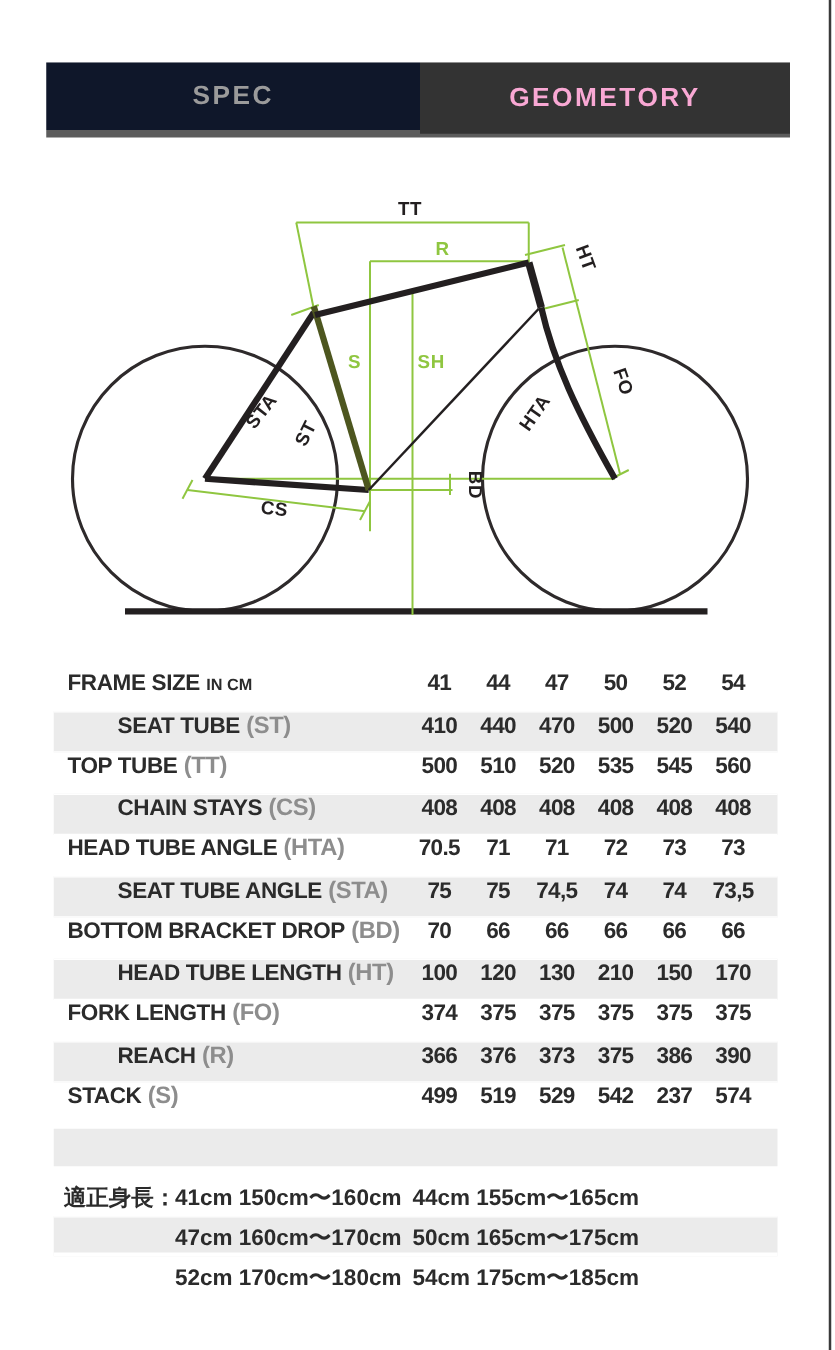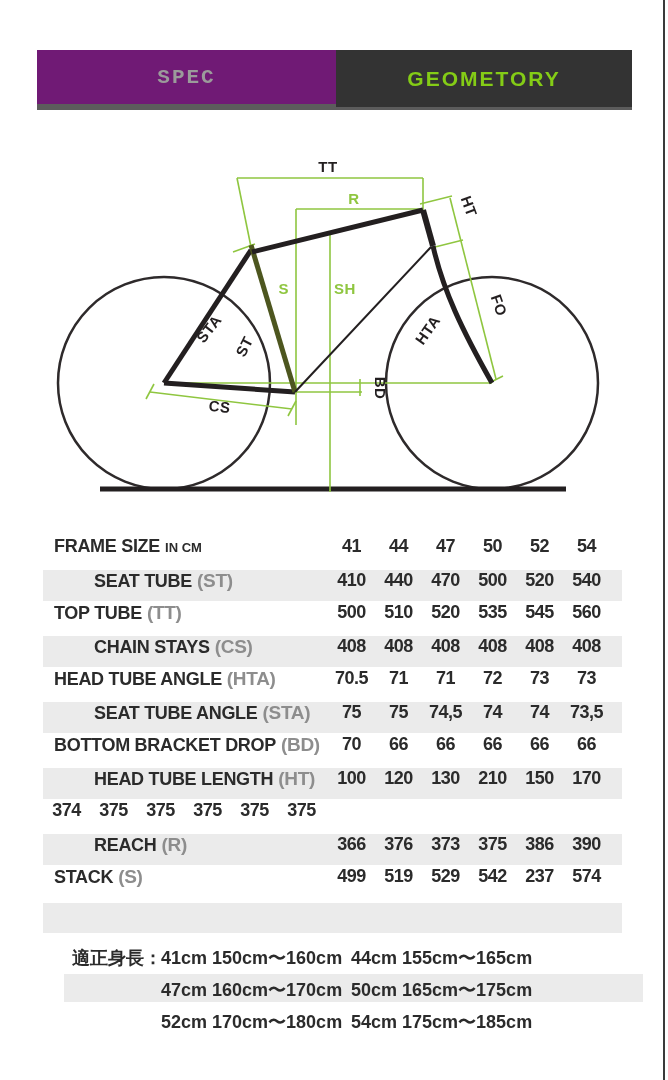--- a/index.html
+++ b/index.html
@@ -5,22 +5,22 @@
   html,body{margin:0;padding:0;background:#fff;}
   .page{position:relative;width:668px;height:1080px;background:#fff;overflow:hidden;
         font-family:"Liberation Sans","DejaVu Sans",sans-serif;}
   .right-border{position:absolute;top:0;width:2px;height:1080px;background:#3a3a3a;left:663px;}
 
   
   .tabbar{position:absolute;left:37px;top:50px;width:595px;height:54px;border-top:1px solid #dcdcdc;}
   .tab-shadow{position:absolute;left:37px;top:104px;width:595px;height:6px;background:#5c5c5c;}
   .tab{position:absolute;top:50px;height:54px;display:flex;align-items:center;justify-content:center;
        font-size:21px;font-weight:bold;letter-spacing:2px;cursor:pointer;}
-  .tab-spec{left:37px;width:299px;background:#701a75;color:#9b9b9b;font-family:Liberation Mono, monospace;}
-  .tab-geo{left:336px;width:296px;height:57px;background:#333;color:#84cc16;}
+  .tab-spec{left:37px;width:299px;background:#0f172a;color:#9b9b9b;}
+  .tab-geo{left:336px;width:296px;height:57px;background:#333;color:#f9a8d4;}
 
   
   svg{position:absolute;left:0;top:0;}
   .frame-line{stroke:#231f20;fill:none;}
   .wheel{stroke:#2e2a2b;stroke-width:2.5;fill:none;}
   .dim{stroke:#8fc640;stroke-width:1.6;fill:none;}
   .dlabel{font-family:"Liberation Sans","DejaVu Sans",sans-serif;font-weight:bold;font-size:15px;
           fill:#231f20;letter-spacing:.5px;}
   .dlabel.green{fill:#8fc640;}
 
@@ -30,21 +30,21 @@
   .trow.shaded{background:#ebebeb;border-top:1px solid #fff;border-bottom:1px solid #fff;padding-left:40px;}
   .tlabel{flex:1;display:flex;align-items:baseline;padding-left:11px;
           font-size:18px;font-weight:bold;color:#2b2b2b;letter-spacing:-.3px;white-space:nowrap;}
   .tunit{font-size:13px;margin-left:5px;letter-spacing:0;}
   .tcode{font-size:19px;color:#8d8d8d;margin-left:5px;font-weight:bold;letter-spacing:-.3px;}
   .tcell{width:47px;text-align:center;font-size:18px;font-weight:bold;color:#2b2b2b;letter-spacing:-.5px;}
   .tail-band{position:absolute;left:43px;top:903px;width:579px;height:30px;background:#ebebeb;}
 
   
   .fit-row{position:absolute;left:43px;width:579px;height:32px;line-height:32px;box-sizing:border-box;
-           font-size:18px;font-weight:bold;color:#2b2b2b;white-space:nowrap;margin-left:21px;}
+           font-size:18px;font-weight:bold;color:#2b2b2b;white-space:nowrap;}
   .fit-row.shaded{background:#ebebeb;border-top:1px solid #fff;border-bottom:3px solid #fff;}
   .fit-label{position:absolute;left:8px;}   
   .fit-c1{position:absolute;left:97px;}     
   .fit-c2{position:absolute;left:287px;}    
 </style>
 </head>
 <body>
 
 <div class="page">
 
@@ -195,20 +195,24 @@
           <span class="tcode">(HT)</span>
         </div>
         <div class="tcell">100</div>
         <div class="tcell">120</div>
         <div class="tcell">130</div>
         <div class="tcell">210</div>
         <div class="tcell">150</div>
         <div class="tcell">170</div>
       </div>
       <div class="trow">
+        <div class="tlabel">
+          <span>FORK LENGTH</span>
+          <span class="tcode">(FO)</span>
+        </div>
         <div class="tcell">374</div>
         <div class="tcell">375</div>
         <div class="tcell">375</div>
         <div class="tcell">375</div>
         <div class="tcell">375</div>
         <div class="tcell">375</div>
       </div>
       <div class="trow shaded">
         <div class="tlabel">
           <span>REACH</span>

